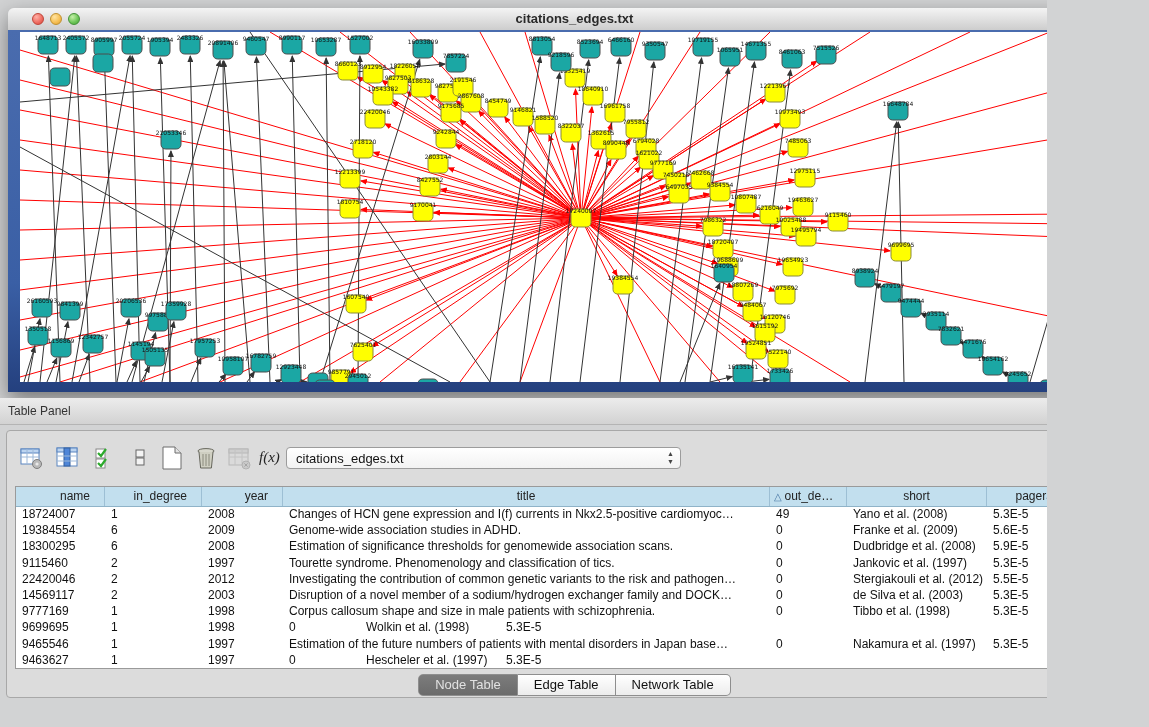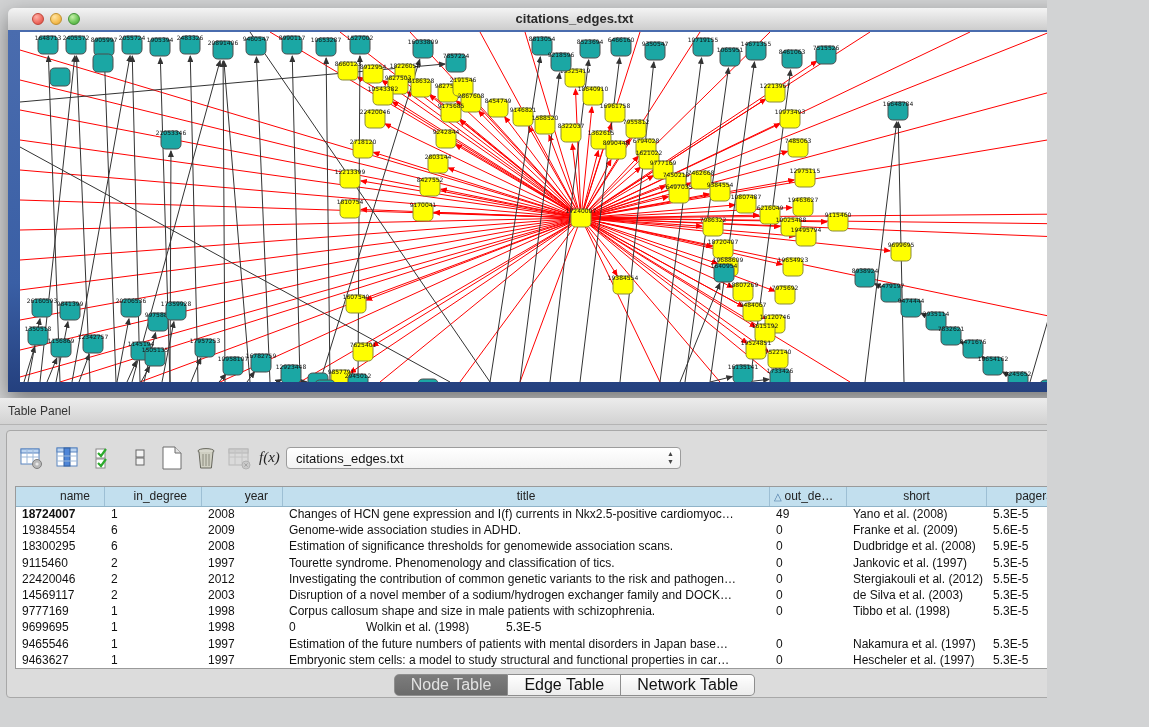--- a/index.html
+++ b/index.html
@@ -59,21 +59,21 @@
   .tr{display:flex;height:16.2px;}
   .td{box-sizing:border-box;font-size:12px;color:#111;line-height:16px;padding-left:6px;
       overflow:hidden;white-space:nowrap;}
   
   #vsb{position:absolute;right:0;top:19px;bottom:0;width:16px;background:#fbfbfb;border-left:1px solid #cfcfcf;}
   #vsb-thumb{position:absolute;left:2px;top:4px;width:10px;height:38px;border-radius:6px;
              background:linear-gradient(90deg,#b9b9b9,#a3a3a3);}
 
   
   #tabs{position:absolute;left:0;right:0;top:243px;text-align:center;}
-  .seg{display:inline-block;height:20px;line-height:20px;font-size:16px;padding:0 16px;
+  .seg{display:inline-block;height:20px;line-height:20px;font-size:13px;padding:0 16px;
        background:linear-gradient(#ffffff,#ececec);color:#111;border:1px solid #8e8e8e;border-left:none;
        vertical-align:top;}
   .seg.first{border-left:1px solid #8e8e8e;border-radius:5px 0 0 5px;}
   .seg.last{border-radius:0 5px 5px 0;}
   .seg.active{background:linear-gradient(#7c7c7c,#6b6b6b);color:#e2e2e2;}
 
   
   #statusbar{position:absolute;left:0;top:700px;width:1149px;height:27px;}
   #mem-label{position:absolute;right:36px;top:7px;font-size:12px;color:#333;}
   #mem-dot{position:absolute;right:14px;top:5px;width:15px;height:15px;border-radius:50%;
@@ -895,21 +895,21 @@
           <div class="th r" style="width: 97px;">in_degree</div>
           <div class="th r" style="width: 81px;">year</div>
           <div class="th c" style="width: 487px;">title</div>
           <div class="th l" style="width: 77px;"><span class="sorttri">△ </span>out_de…</div>
           <div class="th c" style="width: 140px;">short</div>
           <div class="th c" style="width: 108px;">pagerank</div>
           <div class="th" style="flex: 1 1 0%; border-right: none;"></div>
         </div>
       <div id="tbody">
           <div class="tr">
-            <div class="td" style="width: 89px; font-weight: bold;">18724007</div>
+            <div class="td" style="width: 89px;">18724007</div>
             <div class="td" style="width: 97px;">1</div>
             <div class="td" style="width: 81px;">2008</div>
             <div class="td" style="width: 487px;">Changes of HCN gene expression and I(f) currents in Nkx2.5-positive cardiomyoc…</div>
             <div class="td" style="width: 77px;">49</div>
             <div class="td" style="width: 140px;">Yano et al. (2008)</div>
             <div class="td" style="width: 108px;">5.3E-5</div>
           </div>
           <div class="tr">
             <div class="td" style="width: 89px;">19384554</div>
             <div class="td" style="width: 97px;">6</div>
@@ -978,21 +978,20 @@
             <div class="td" style="width: 81px;">1997</div>
             <div class="td" style="width: 487px;">Estimation of the future numbers of patients with mental disorders in Japan base…</div>
             <div class="td" style="width: 77px;">0</div>
             <div class="td" style="width: 140px;">Nakamura et al. (1997)</div>
             <div class="td" style="width: 108px;">5.3E-5</div>
           </div>
           <div class="tr">
             <div class="td" style="width: 89px;">9463627</div>
             <div class="td" style="width: 97px;">1</div>
             <div class="td" style="width: 81px;">1997</div>
-            <div class="td" style="width: 487px;">Embryonic stem cells: a model to study structural and functional properties in car…</div>
             <div class="td" style="width: 77px;">0</div>
             <div class="td" style="width: 140px;">Hescheler et al. (1997)</div>
             <div class="td" style="width: 108px;">5.3E-5</div>
           </div>
         </div>
       <div id="vsb">
         <div id="vsb-thumb"></div>
       </div>
     </div>
 

